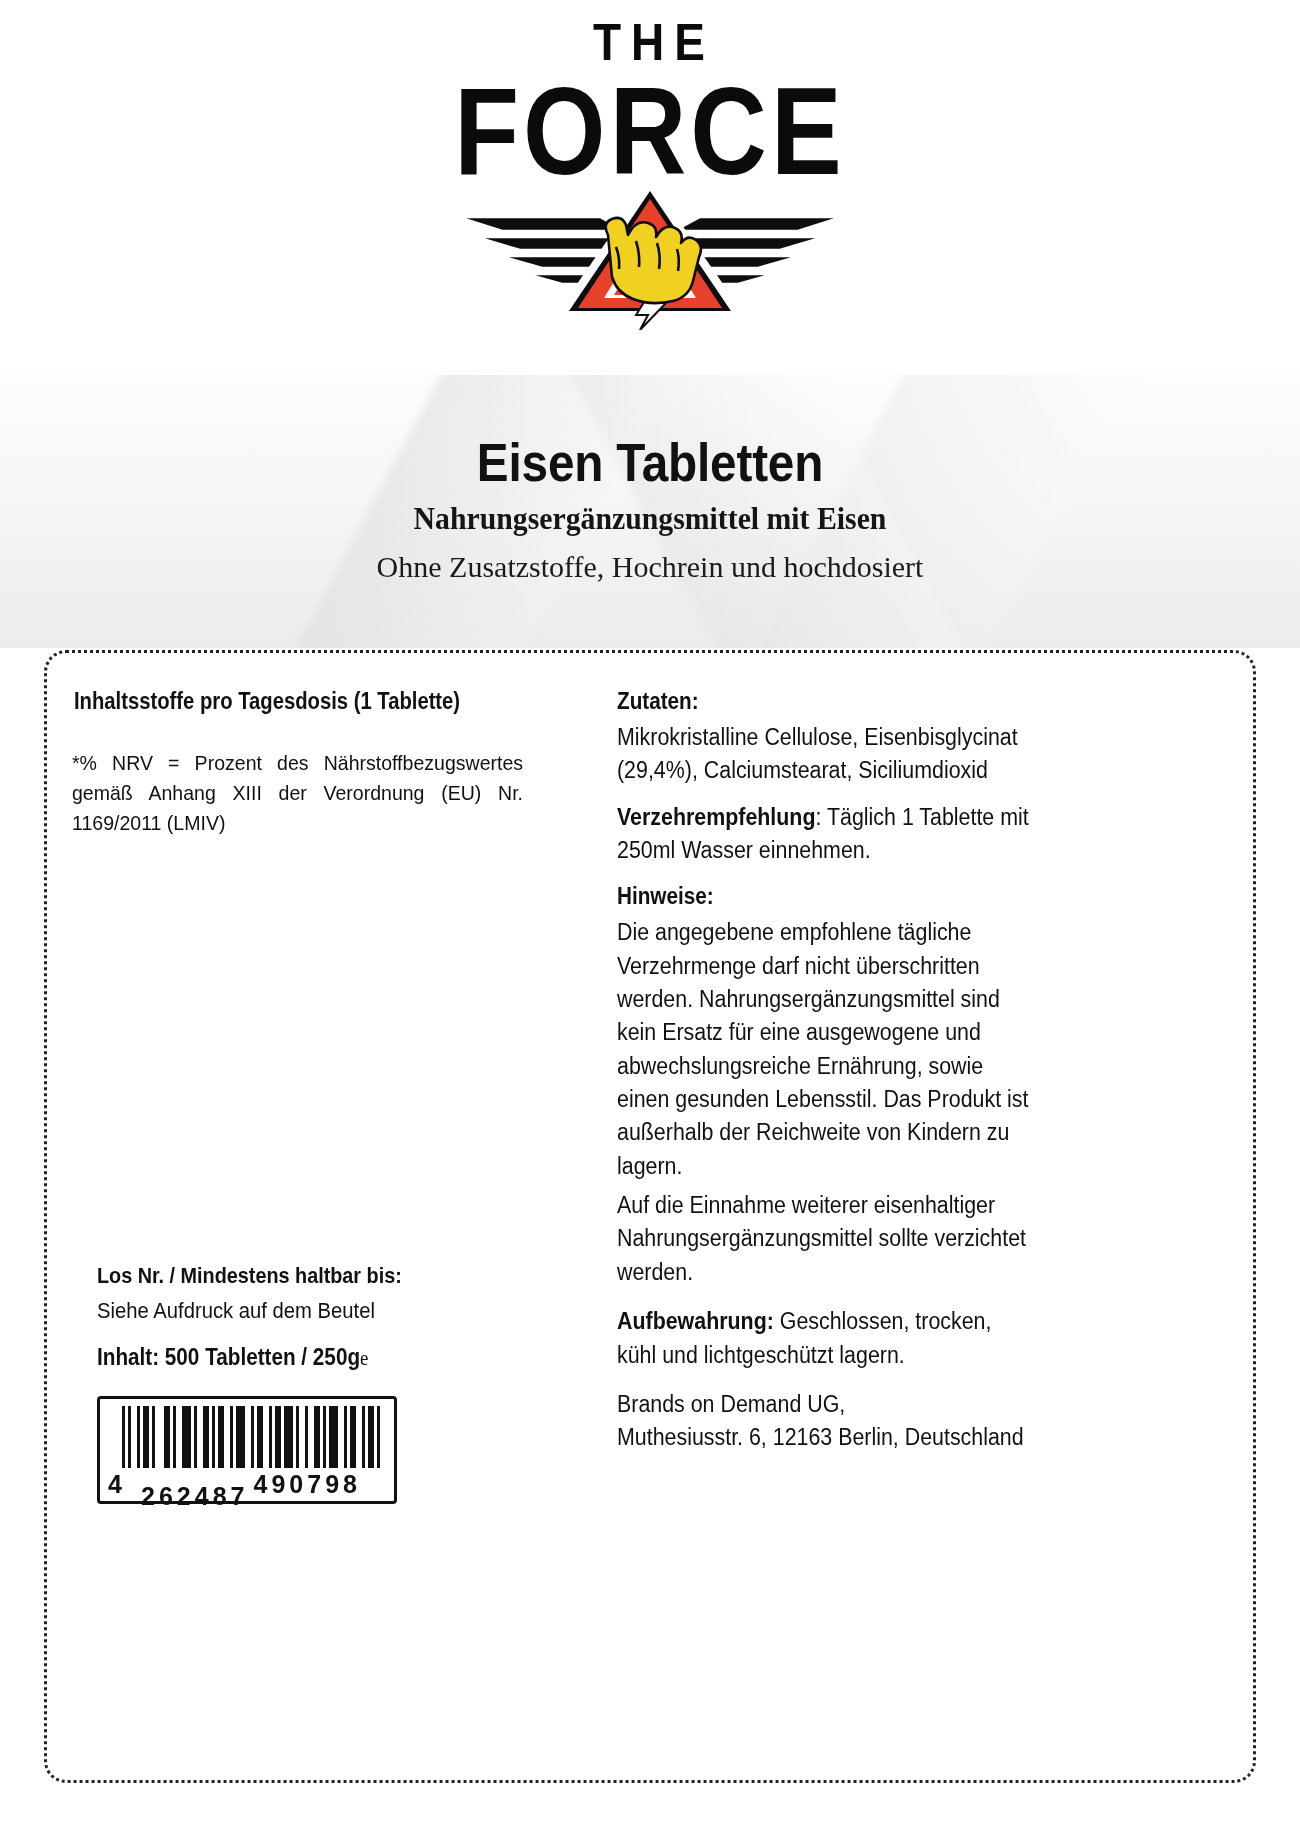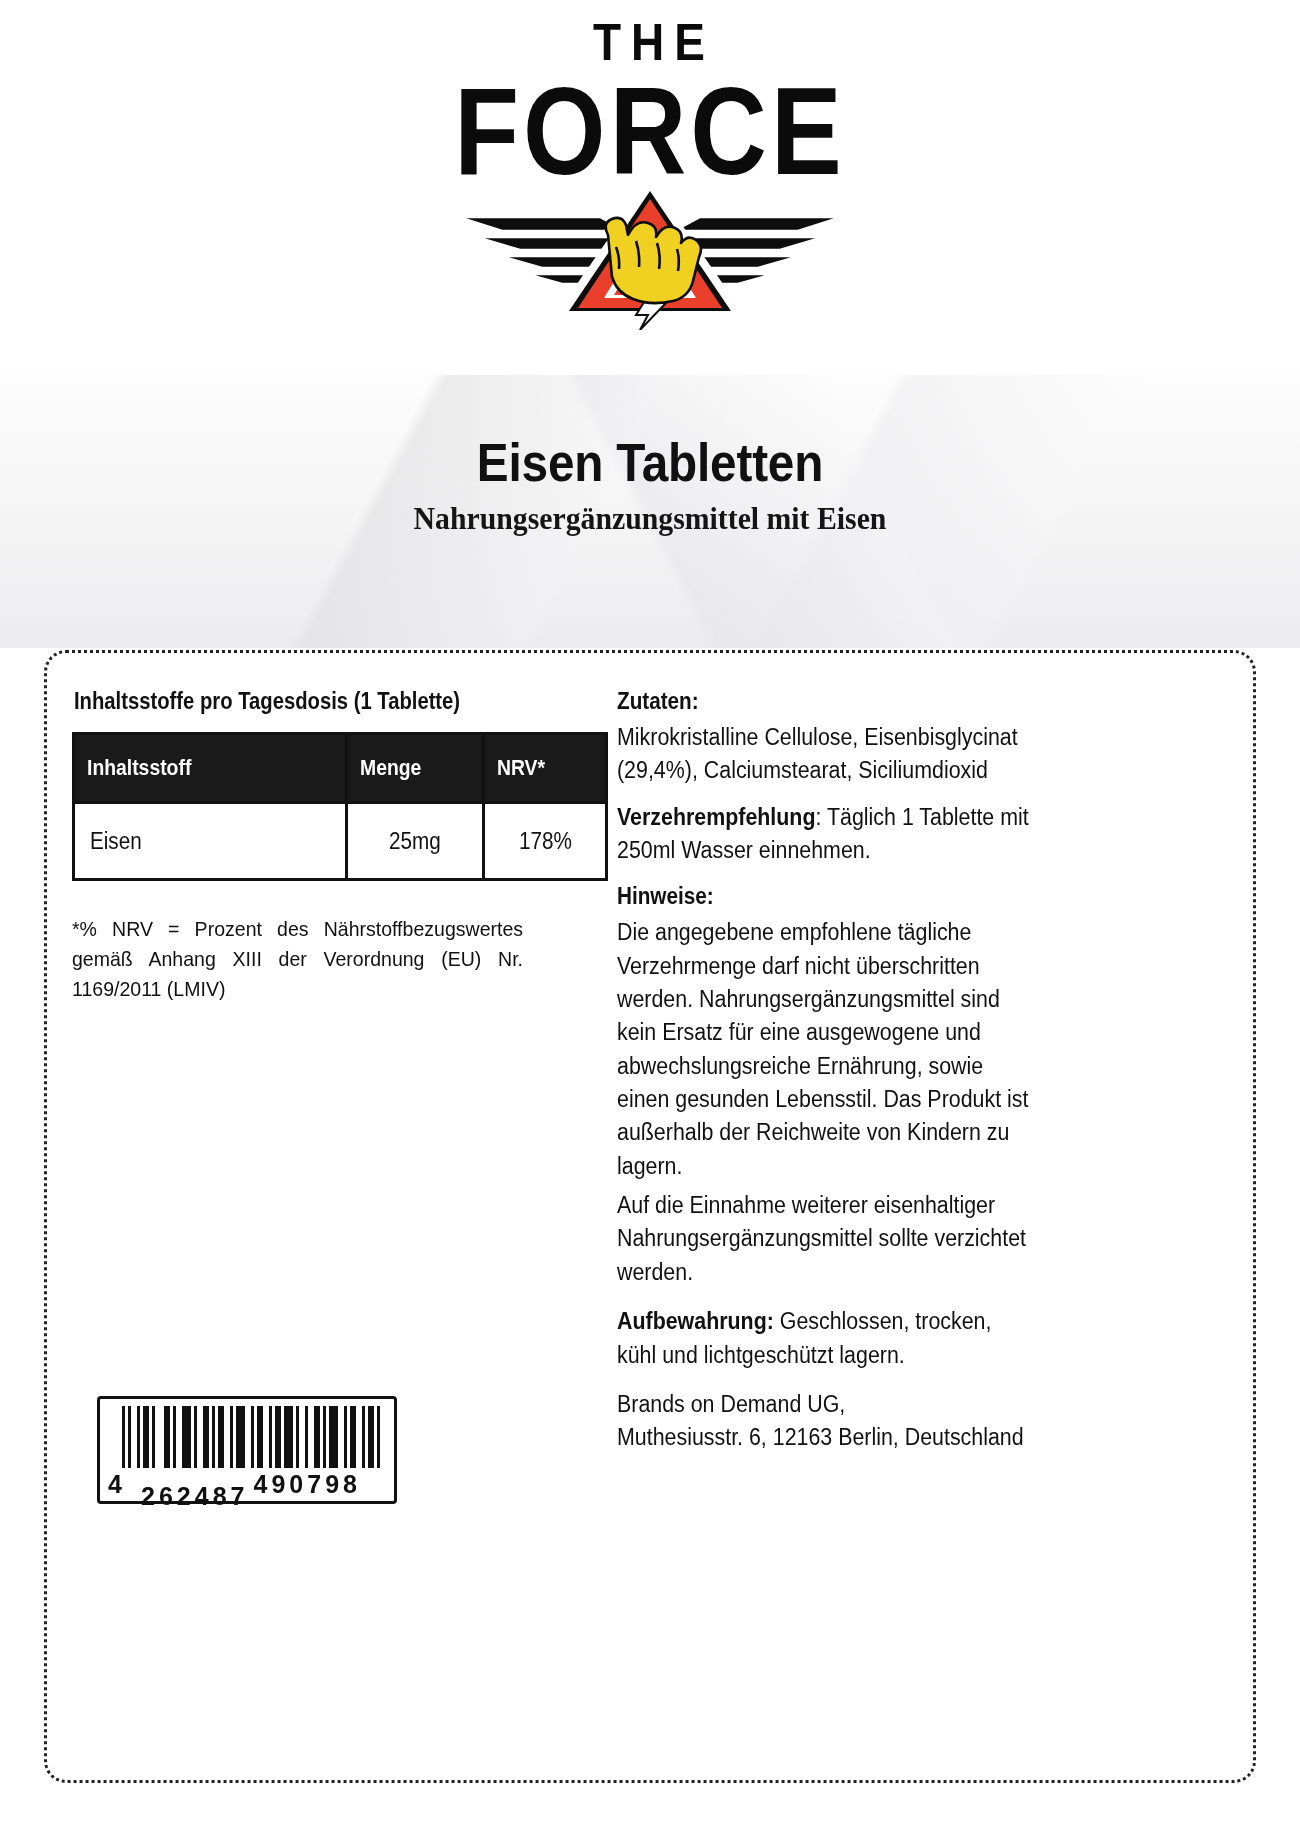--- a/index.html
+++ b/index.html
@@ -178,47 +178,39 @@
         <path d="M186 76 q4 12 3 26" fill="none"></path>
         <path d="M207 78 q4 12 2 26" fill="none"></path>
         <path d="M227 84 q3 10 1 22" fill="none"></path>
       </g>
     </svg>
   </div>
 
   <div class="title-band">
     <div class="title-main">Eisen Tabletten</div>
     <div class="title-sub">Nahrungsergänzungsmittel mit Eisen</div>
+    <div class="title-tag">Ohne Zusatzstoffe, Hochrein und hochdosiert</div>
   </div>
 
   <div class="content-box">
 
     <div class="col-left">
 
       <div class="table-caption">Inhaltsstoffe pro Tagesdosis (1 Tablette)</div>
 
-      <table class="nutri">
-        <thead>
-          <tr>
-            <th class="c-name"><span>Inhaltsstoff</span></th>
-            <th class="c-amt"><span>Menge</span></th>
-            <th class="c-nrv"><span>NRV*</span></th>
-          </tr>
-        </thead>
-        <tbody>
-          <tr>
-            <td class="c-name"><span>Eisen</span></td>
-            <td class="c-amt"><span>25mg</span></td>
-            <td class="c-nrv"><span>178%</span></td>
-          </tr>
-        </tbody>
-      </table>
 
       <div class="nrv-note">*% NRV = Prozent des Nährstoffbezugswertes gemäß Anhang XIII der Verordnung (EU) Nr. 1169/2011 (LMIV)</div>
 
+      <div class="lot-block">
+        <div class="lot-title">Los Nr. / Mindestens haltbar bis:</div>
+        <div class="lot-text">Siehe Aufdruck auf dem Beutel</div>
+        <div class="content-amount">
+          <span>Inhalt: 500 Tabletten / 250g</span><span class="e-mark">e</span>
+        </div>
+      </div>
 
       <div class="barcode">
         <div class="bars">
           <i style="width:3px"></i>
             <i style="width:3px;background:#fff"></i>
             <i style="width:3px"></i>
           <i style="width:6px;background:#fff"></i>
             <i style="width:3px"></i>
             <i style="width:3px;background:#fff"></i>
           <i style="width:6px"></i>

